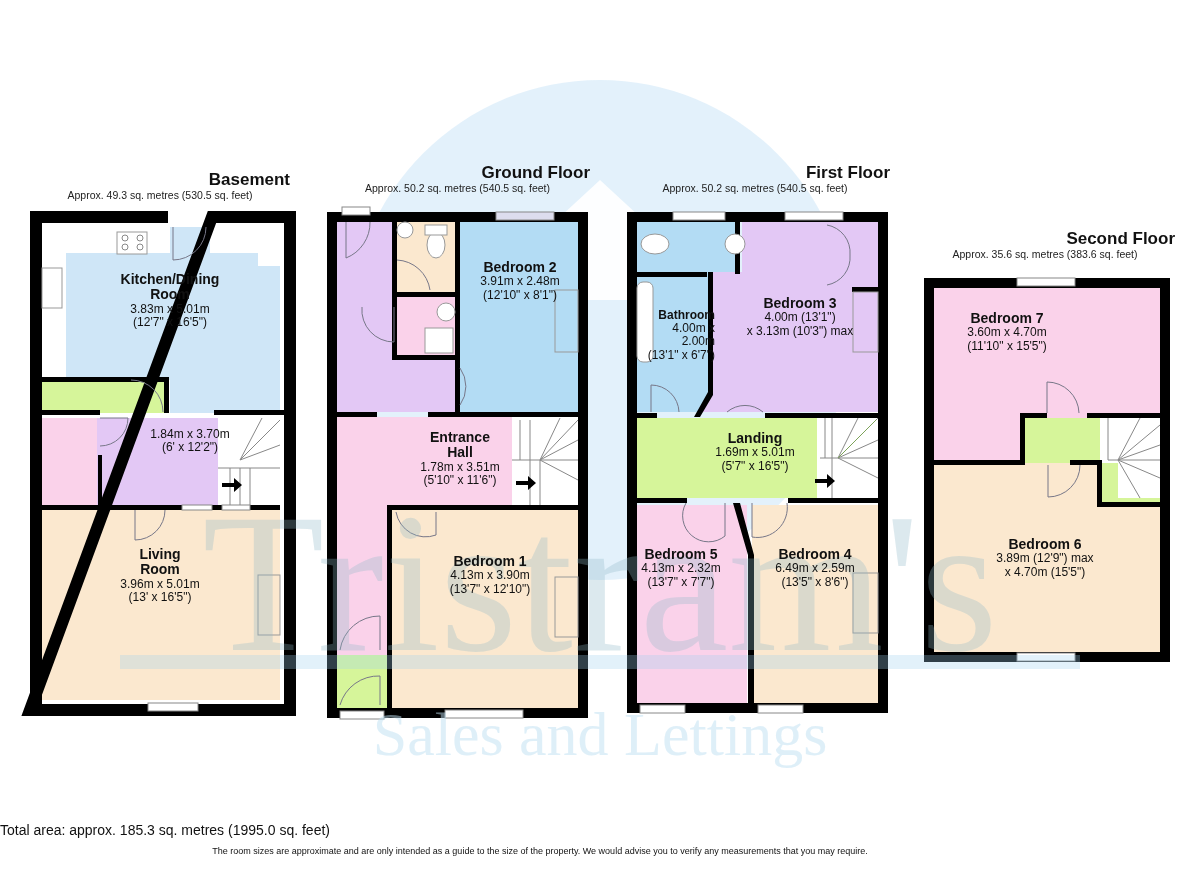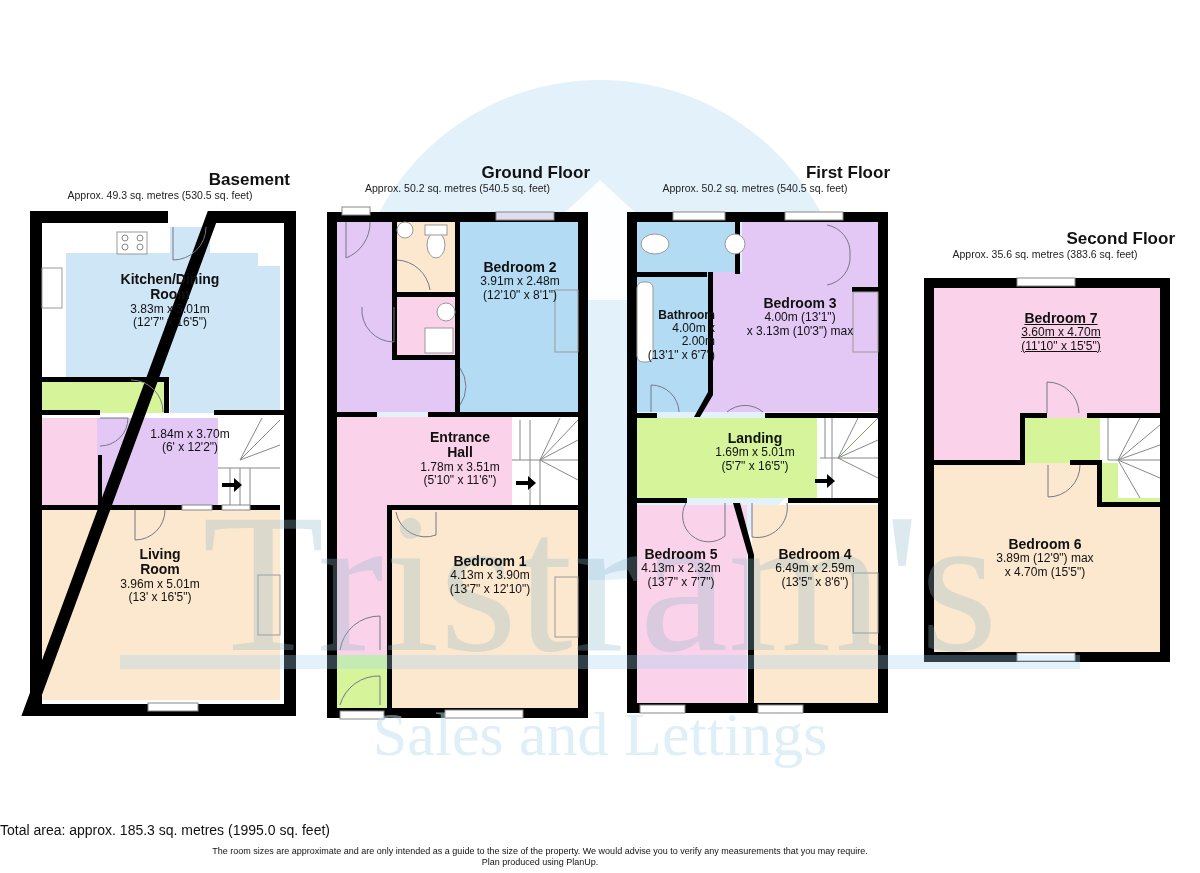--- a/index.html
+++ b/index.html
@@ -297,28 +297,27 @@
   <span class="nm">Bedroom 5</span>
   <span class="dm">4.13m x 2.32m</span>
   <span class="dm">(13'7" x 7'7")</span>
 </div>
 <div class="label" style="left:760px;width:110px;top:547px;">
   <span class="nm">Bedroom 4</span>
   <span class="dm">6.49m x 2.59m</span>
   <span class="dm">(13'5" x 8'6")</span>
 </div>
 
-<div class="label" style="left:986px;width:150px;top:311px;text-decoration:underline;">
+<div class="label" style="left:932px;width:150px;top:311px;">
   <span class="nm">Bedroom 7</span>
   <span class="dm">3.60m x 4.70m</span>
   <span class="dm">(11'10" x 15'5")</span>
 </div>
 <div class="label" style="left:965px;width:160px;top:537px;">
   <span class="nm">Bedroom 6</span>
   <span class="dm">3.89m (12'9") max</span>
   <span class="dm">x 4.70m (15'5")</span>
 </div>
 
 <div class="footer-total">Total area: approx. 185.3 sq. metres (1995.0 sq. feet)</div>
 <div class="footer-note">
   <div>The room sizes are approximate and are only intended as a guide to the size of the property. We would advise you to verify any measurements that you may require.</div>
-  <div>Plan produced using PlanUp.</div>
 </div>
 
 </body></html>

